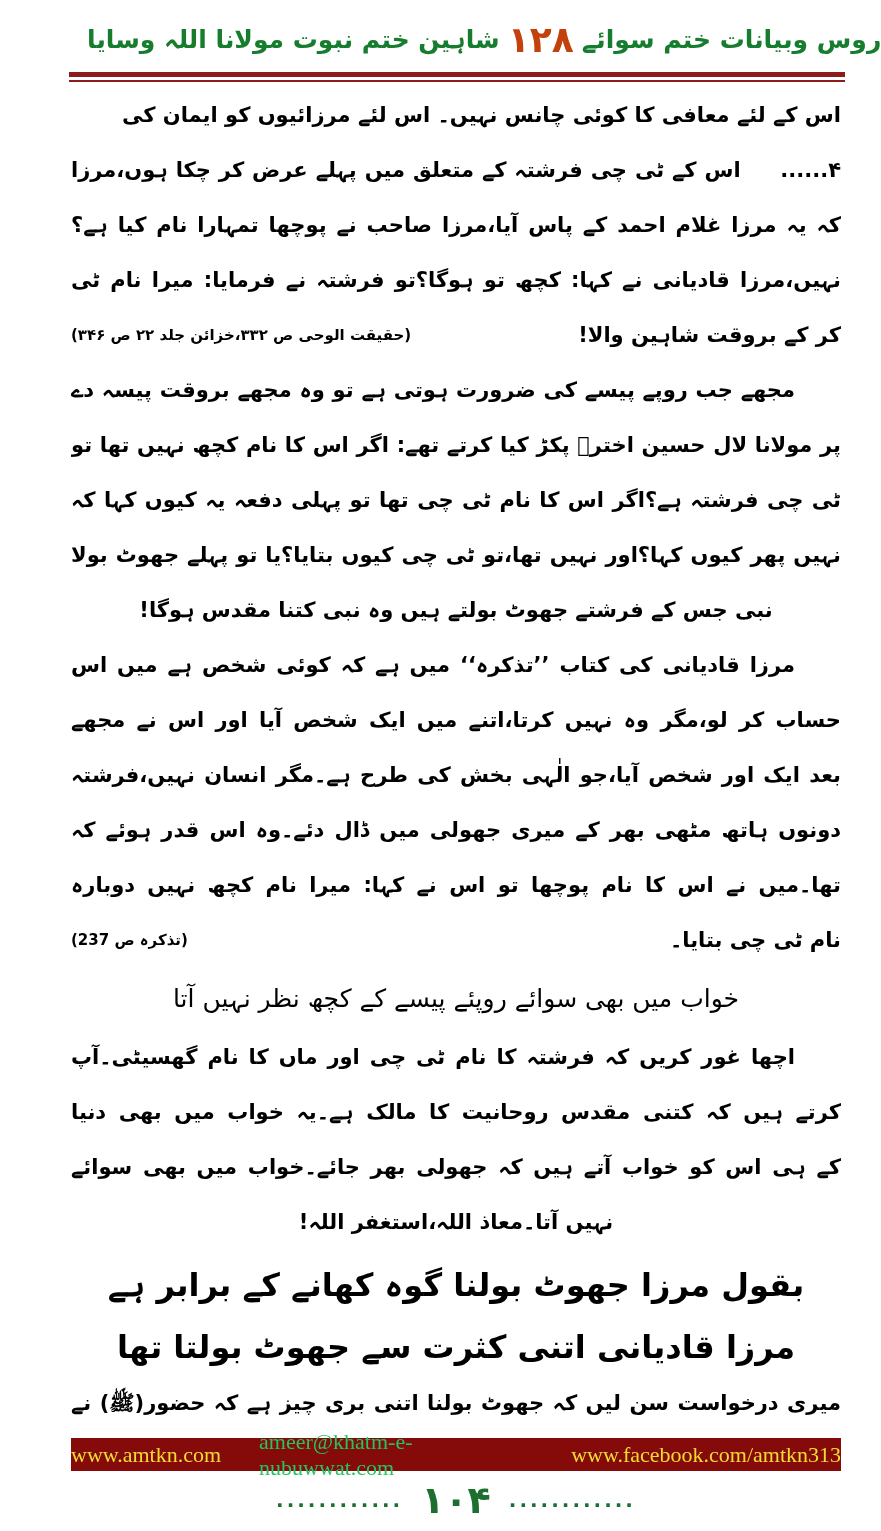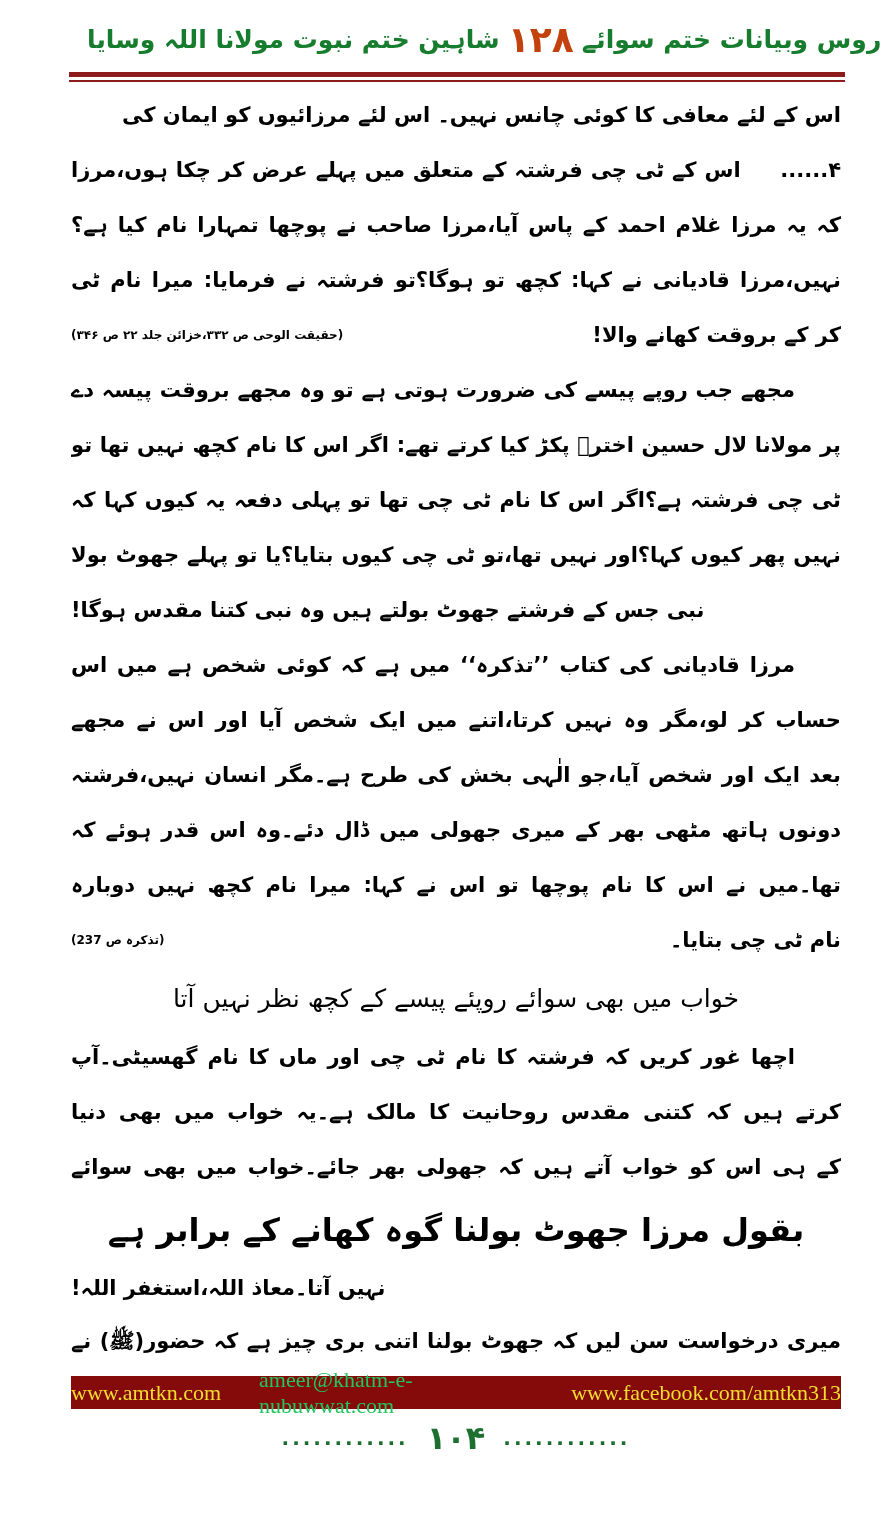--- a/index.html
+++ b/index.html
@@ -39,24 +39,24 @@
     font-weight:bold;
   }
   .ln{
     font-size:21px;
     height:55px;line-height:55px;
     overflow:hidden;
     white-space:normal;
   }
   .ln.full{text-align:justify;text-align-last:justify;text-justify:inter-word;}
   .ln.end{text-align:right;}
-  .ln.center{text-align:left;}
+  .ln.center{text-align:center;}
   .ln.indent{padding-right:46px;}
   .ln.cite{display:flex;justify-content:space-between;align-items:center;}
-  .ln.cite .ref{font-size:12px;}
+  .ln.cite .ref{font-size:15px;}
   .ln.h1{font-size:25px;height:62px;line-height:62px;text-align:center;font-weight:normal;}
   .ln.h2{font-size:32px;height:62px;line-height:62px;text-align:center;font-weight:bold;}
   .ln.h2.sp{margin-top:4px;}
   .ln.last{height:50px;line-height:50px;}
   
   .linksbar{
     margin:10px 40px 0 40px;
     height:33px;
     background:#850b0b;
     display:flex;justify-content:center;align-items:center;gap:38px;
@@ -68,63 +68,64 @@
   .linksbar .wh{color:#22c55e;}
   .pagefoot{
     margin-top:12px;
     text-align:center;
     color:#1d6f2f;
     font-weight:bold;
     direction:ltr;
     display:flex;justify-content:center;align-items:center;gap:18px;
   }
   .pagefoot .dots{font-size:20px;letter-spacing:3px;line-height:30px;}
-  .pagefoot .num{font-size:32px;line-height:34px;}
+  .pagefoot .num{font-size:38px;line-height:34px;}
 </style>
 </head>
 <body>
 
 <div class="page">
 
   <div class="hdr">
     <span class="gtitle">شاہین ختم نبوت مولانا اللہ وسایا</span>
     <span class="pnum">۱۲۸</span>
     <span class="gtitle">دروس وبیانات ختم سوائے</span>
   </div>
   <div class="rule"></div>
 
   <div class="content">
       <div class="ln end">اس کے لئے معافی کا کوئی چانس نہیں۔ اس لئے مرزائیوں کو ایمان کی توفیق نہیں ہوتی ۔</div>
       <div class="ln full">۴......&nbsp;&nbsp;&nbsp;&nbsp; اس کے ٹی چی فرشتہ کے متعلق میں پہلے عرض کر چکا ہوں،مرزا کے فرشتہ کا کردار یہ تھا</div>
       <div class="ln full">کہ یہ مرزا غلام احمد کے پاس آیا،مرزا صاحب نے پوچھا تمہارا نام کیا ہے؟فرشتہ نے کہا: کچھ بھی</div>
       <div class="ln full">نہیں،مرزا قادیانی نے کہا: کچھ تو ہوگا؟تو فرشتہ نے فرمایا: میرا نام ٹی چی ہے۔اور معنی ہے ٹیچ</div>
       <div class="ln cite">
-        <span>کر کے بروقت کھانے والا!</span>
+        <span>کر کے بروقت شاہین والا!</span>
         <span class="ref">(حقیقت الوحی ص ۳۳۲،خزائن جلد ۲۲ ص ۳۴۶)</span>
       </div>
       <div class="ln full indent">مجھے جب روپے پیسے کی ضرورت ہوتی ہے تو وہ مجھے بروقت پیسہ دے جاتا ہے۔اس</div>
       <div class="ln full">پر مولانا لال حسین اخترؒ پکڑ کیا کرتے تھے: اگر اس کا نام کچھ نہیں تھا تو اس نے یہ کیوں کہا کہ میرا نام</div>
       <div class="ln full">ٹی چی فرشتہ ہے؟اگر اس کا نام ٹی چی تھا تو پہلی دفعہ یہ کیوں کہا کہ میرا نام کچھ نہیں؟نام تھا،تو کچھ</div>
       <div class="ln full">نہیں پھر کیوں کہا؟اور نہیں تھا،تو ٹی چی کیوں بتایا؟یا تو پہلے جھوٹ بولا یا بعد میں جھوٹ بولا؟!تو وہ</div>
       <div class="ln center">نبی جس کے فرشتے جھوٹ بولتے ہیں وہ نبی کتنا مقدس ہوگا!</div>
       <div class="ln full indent">مرزا قادیانی کی کتاب ’’تذکرہ‘‘ میں ہے کہ کوئی شخص ہے میں اس سے کہتا ہوں کہ تم</div>
       <div class="ln full">حساب کر لو،مگر وہ نہیں کرتا،اتنے میں ایک شخص آیا اور اس نے مجھے مٹھی بھر روپے دئے،اس کے</div>
       <div class="ln full">بعد ایک اور شخص آیا،جو الٰہی بخش کی طرح ہے۔مگر انسان نہیں،فرشتہ معلوم ہوتا ہے،اس نے</div>
       <div class="ln full">دونوں ہاتھ مٹھی بھر کے میری جھولی میں ڈال دئے۔وہ اس قدر ہوئے کہ میں اس کو گن نہیں سکتا</div>
       <div class="ln full">تھا۔میں نے اس کا نام پوچھا تو اس نے کہا: میرا نام کچھ نہیں دوبارہ دریافت کرنے پر اس نے اپنا</div>
       <div class="ln cite">
         <span>نام ٹی چی بتایا۔</span>
         <span class="ref">(تذکرہ ص 237)</span>
       </div>
       <div class="ln h1">خواب میں بھی سوائے روپئے پیسے کے کچھ نظر نہیں آتا</div>
       <div class="ln full indent">اچھا غور کریں کہ فرشتہ کا نام ٹی چی اور ماں کا نام گھسیٹی۔آپ حضرات ویسے ہی تمسخر</div>
       <div class="ln full">کرتے ہیں کہ کتنی مقدس روحانیت کا مالک ہے۔یہ خواب میں بھی دنیا دیکھتا ہے۔روپے پیسوں</div>
       <div class="ln full">کے ہی اس کو خواب آتے ہیں کہ جھولی بھر جائے۔خواب میں بھی سوائے روپیہ پیسے کے اور کچھ نظر</div>
+      <div class="ln center">نہیں آتا۔معاذ اللہ،استغفر اللہ!</div>
       <div class="ln h2 sp">بقول مرزا جھوٹ بولنا گوہ کھانے کے برابر ہے</div>
-      <div class="ln center">نہیں آتا۔معاذ اللہ،استغفر اللہ!</div>
+      <div class="ln h2">مرزا قادیانی اتنی کثرت سے جھوٹ بولتا تھا</div>
       <div class="ln full last">میری درخواست سن لیں کہ جھوٹ بولنا اتنی بری چیز ہے کہ حضور(ﷺ) نے اس کو</div>
     </div>
 
   <div class="linksbar">
     <span class="yl">www.amtkn.com</span>
     <span class="wh">ameer@khatm-e-nubuwwat.com</span>
     <span class="yl">www.facebook.com/amtkn313</span>
   </div>
 
   <div class="pagefoot">

